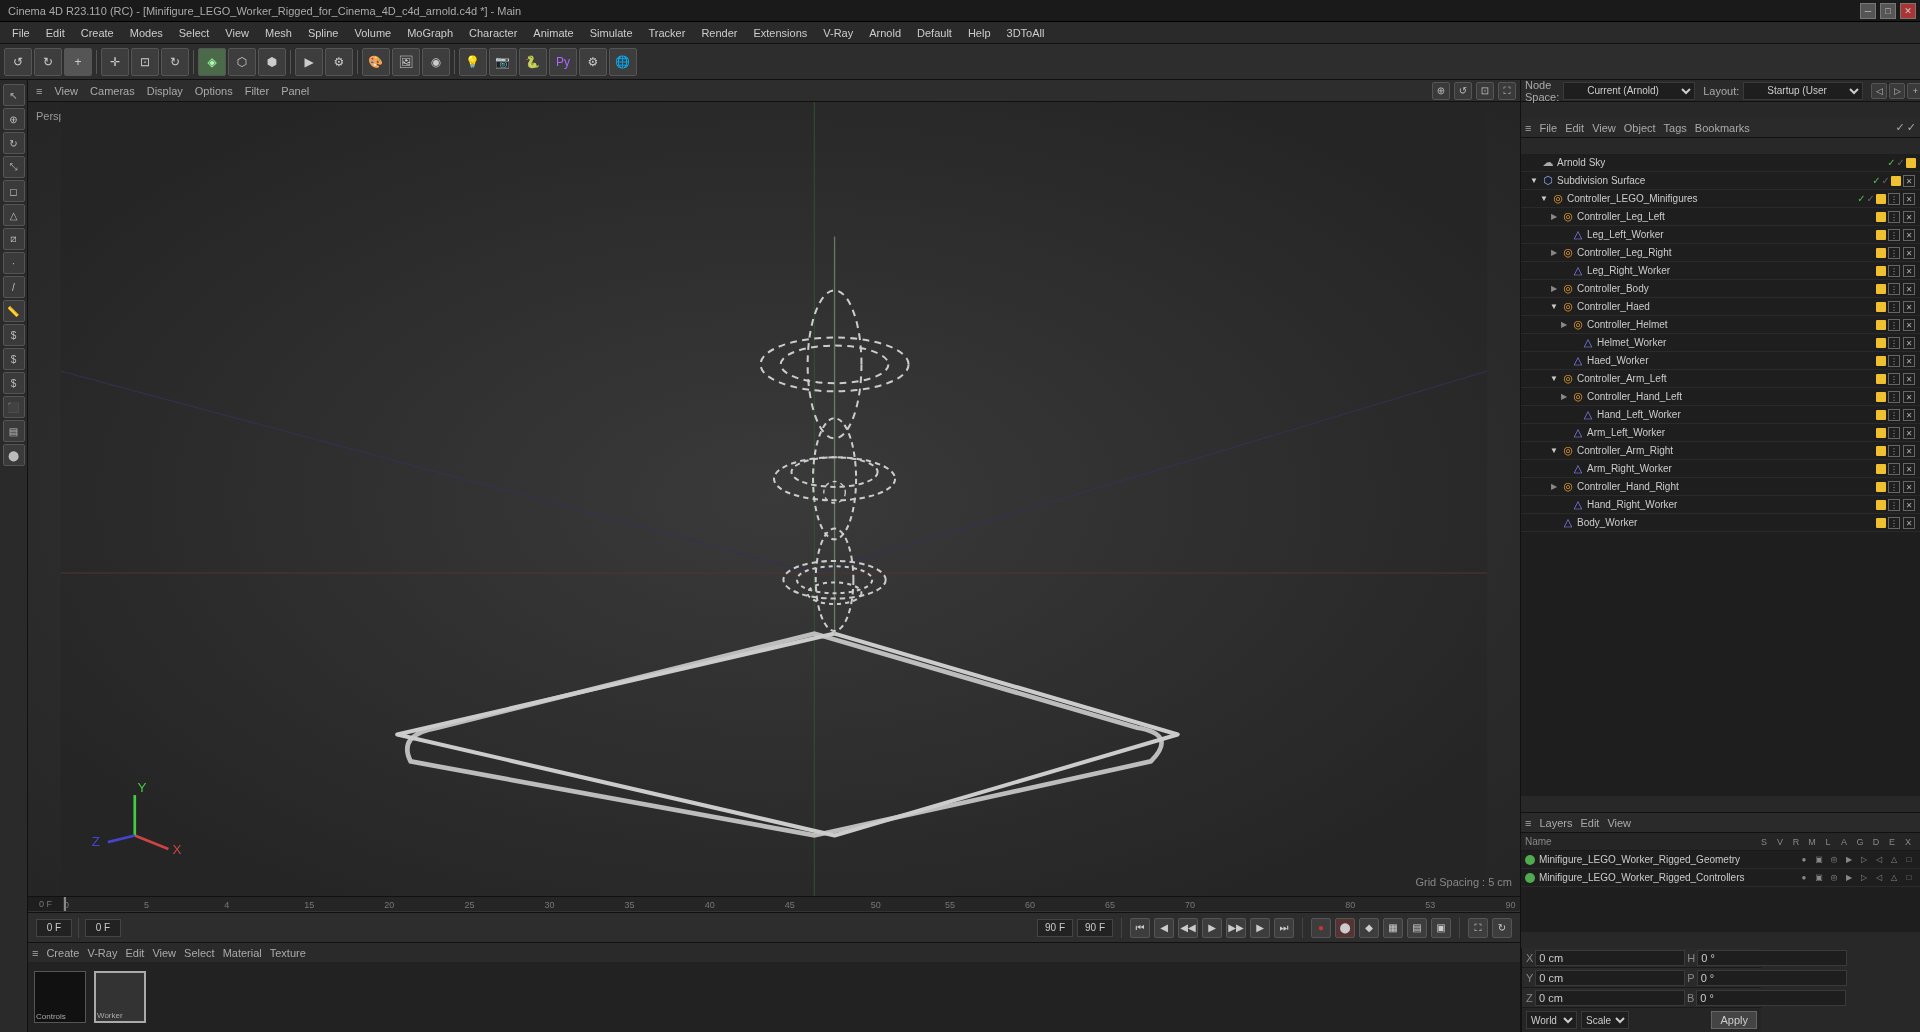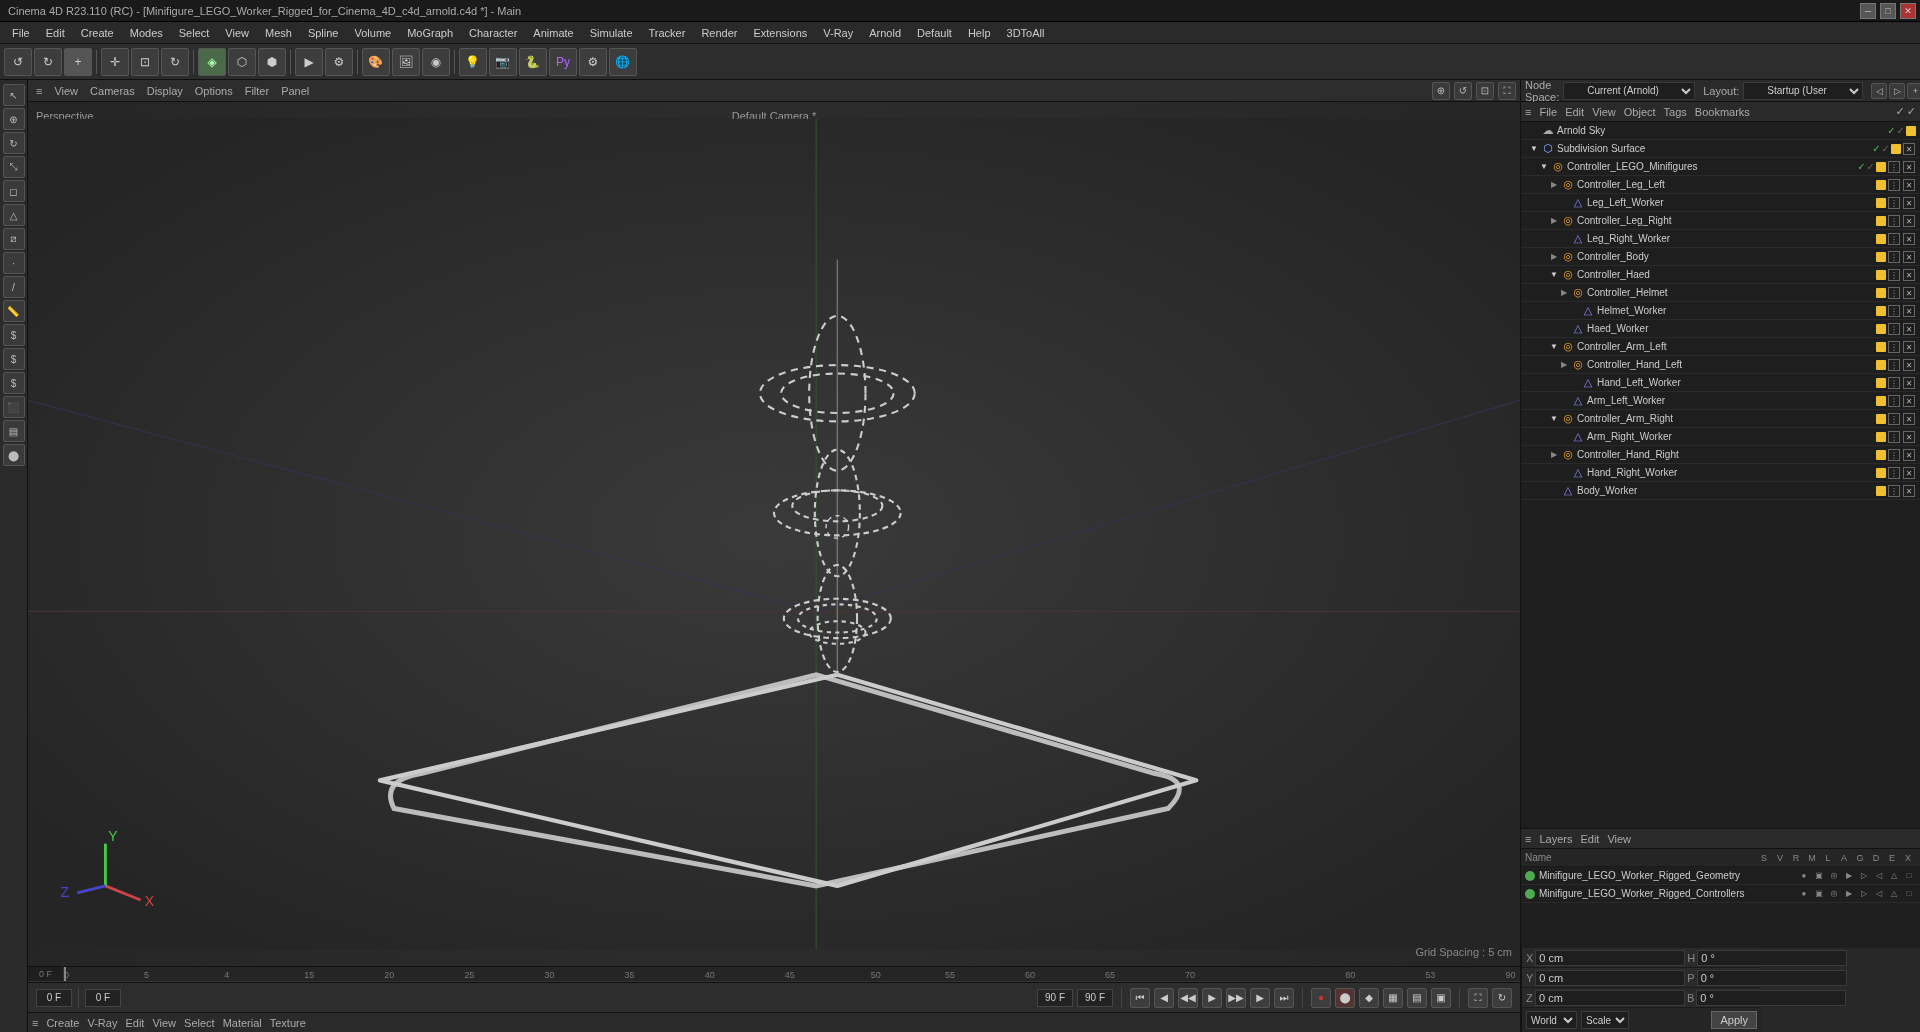--- a/index.html
+++ b/index.html
@@ -104,20 +104,21 @@
     .xform-extra-label { width: 12px; color: #888; }
     .xform-extra-input { flex: 1; height: 16px; background: #1e1e1e; border: 1px solid #3a3a3a; color: #ccc; font-size: 11px; padding: 0 3px; }
     .xform-footer { display: flex; align-items: center; height: 24px; padding: 0 4px; gap: 4px; background: #252525; }
     .world-select { height: 18px; background: #1e1e1e; border: 1px solid #3a3a3a; color: #ccc; font-size: 10px; }
     .apply-btn { height: 18px; background: #444; border: 1px solid #666; color: #ccc; font-size: 11px; cursor: pointer; padding: 0 8px; }
 
     
     #right-panel {
       width: 400px; background: #282828; border-left: 1px solid #111; display: flex; flex-direction: column;
       flex-shrink: 0;
+      gap: 16px;
     }
     #obj-manager-toolbar {
       height: 20px; background: #2a2a2a; display: flex; align-items: center; padding: 0 4px; gap: 8px;
       border-bottom: 1px solid #111;
     }
     #obj-manager-toolbar span { font-size: 11px; color: #aaa; cursor: pointer; }
     #obj-manager-list { flex: 1; overflow-y: auto; background: #1e1e1e; }
 
     .obj-item {
       display: flex; align-items: center; height: 18px; padding: 0 4px; border-bottom: 1px solid #2a2a2a;
@@ -401,20 +402,28 @@
       <span>≡</span>
       <span>Create</span>
       <span>V-Ray</span>
       <span>Edit</span>
       <span>View</span>
       <span>Select</span>
       <span>Material</span>
       <span>Texture</span>
     </div>
 
+    <div id="mat-content">
+      <div class="mat-thumb mat-thumb-black">
+        <span class="mat-thumb-label">Controls</span>
+      </div>
+      <div class="mat-thumb" style="background:#333; border:2px solid #aaa;">
+        <span class="mat-thumb-label">Worker</span>
+      </div>
+    </div>
   </div>
 
   <div id="right-panel">
 
     <div id="node-space-bar">
       <span>Node Space:</span>
       <select class="ns-dropdown">
         <option>Current (Arnold)</option>
       </select>
       <div style="flex:1;"></div>

